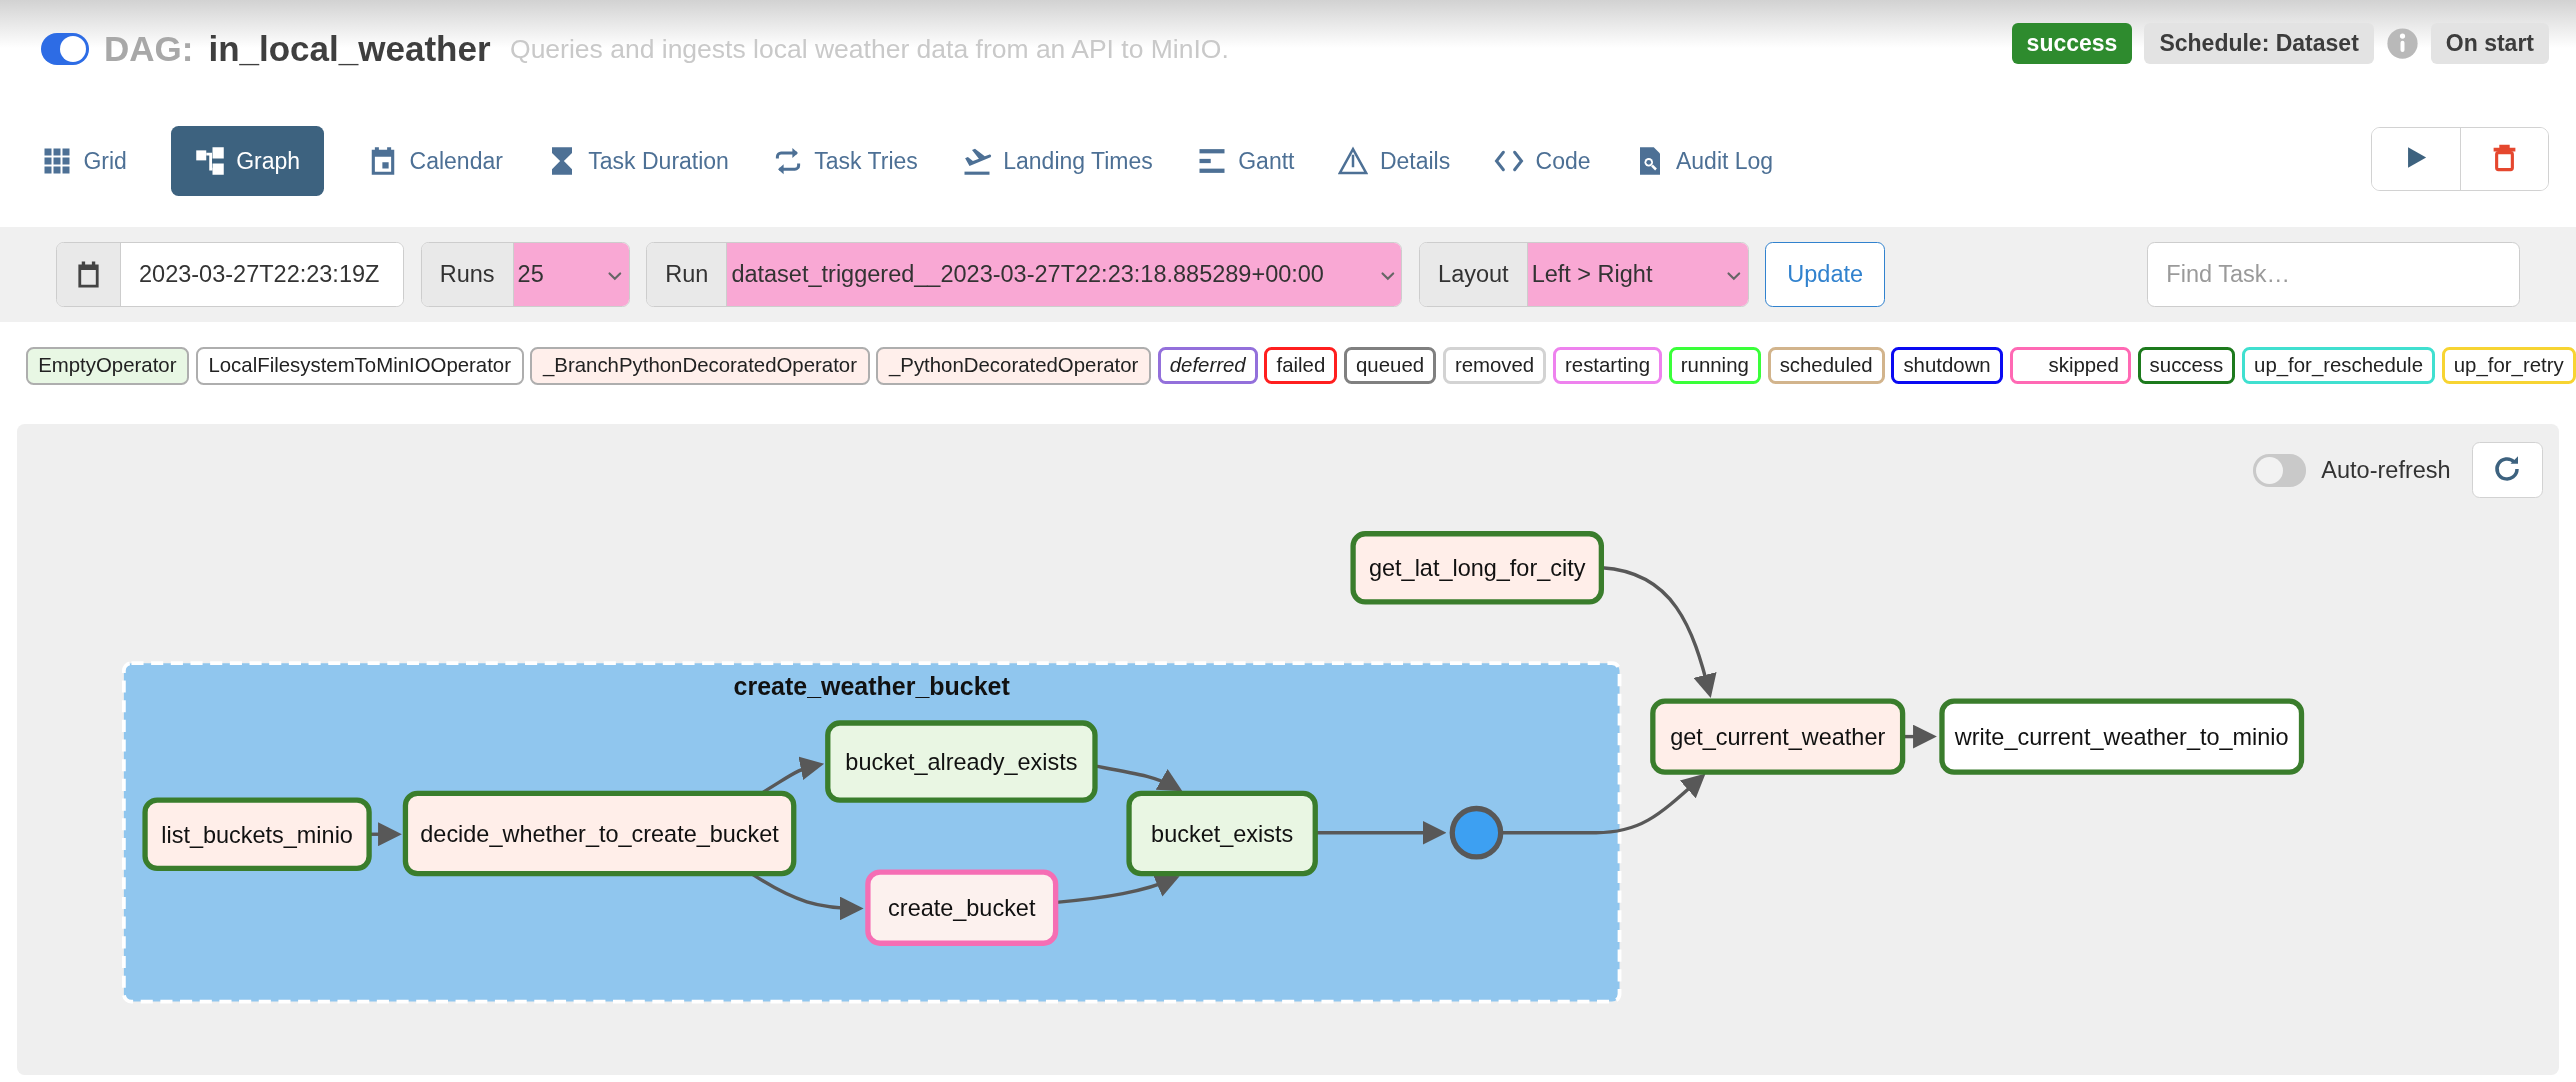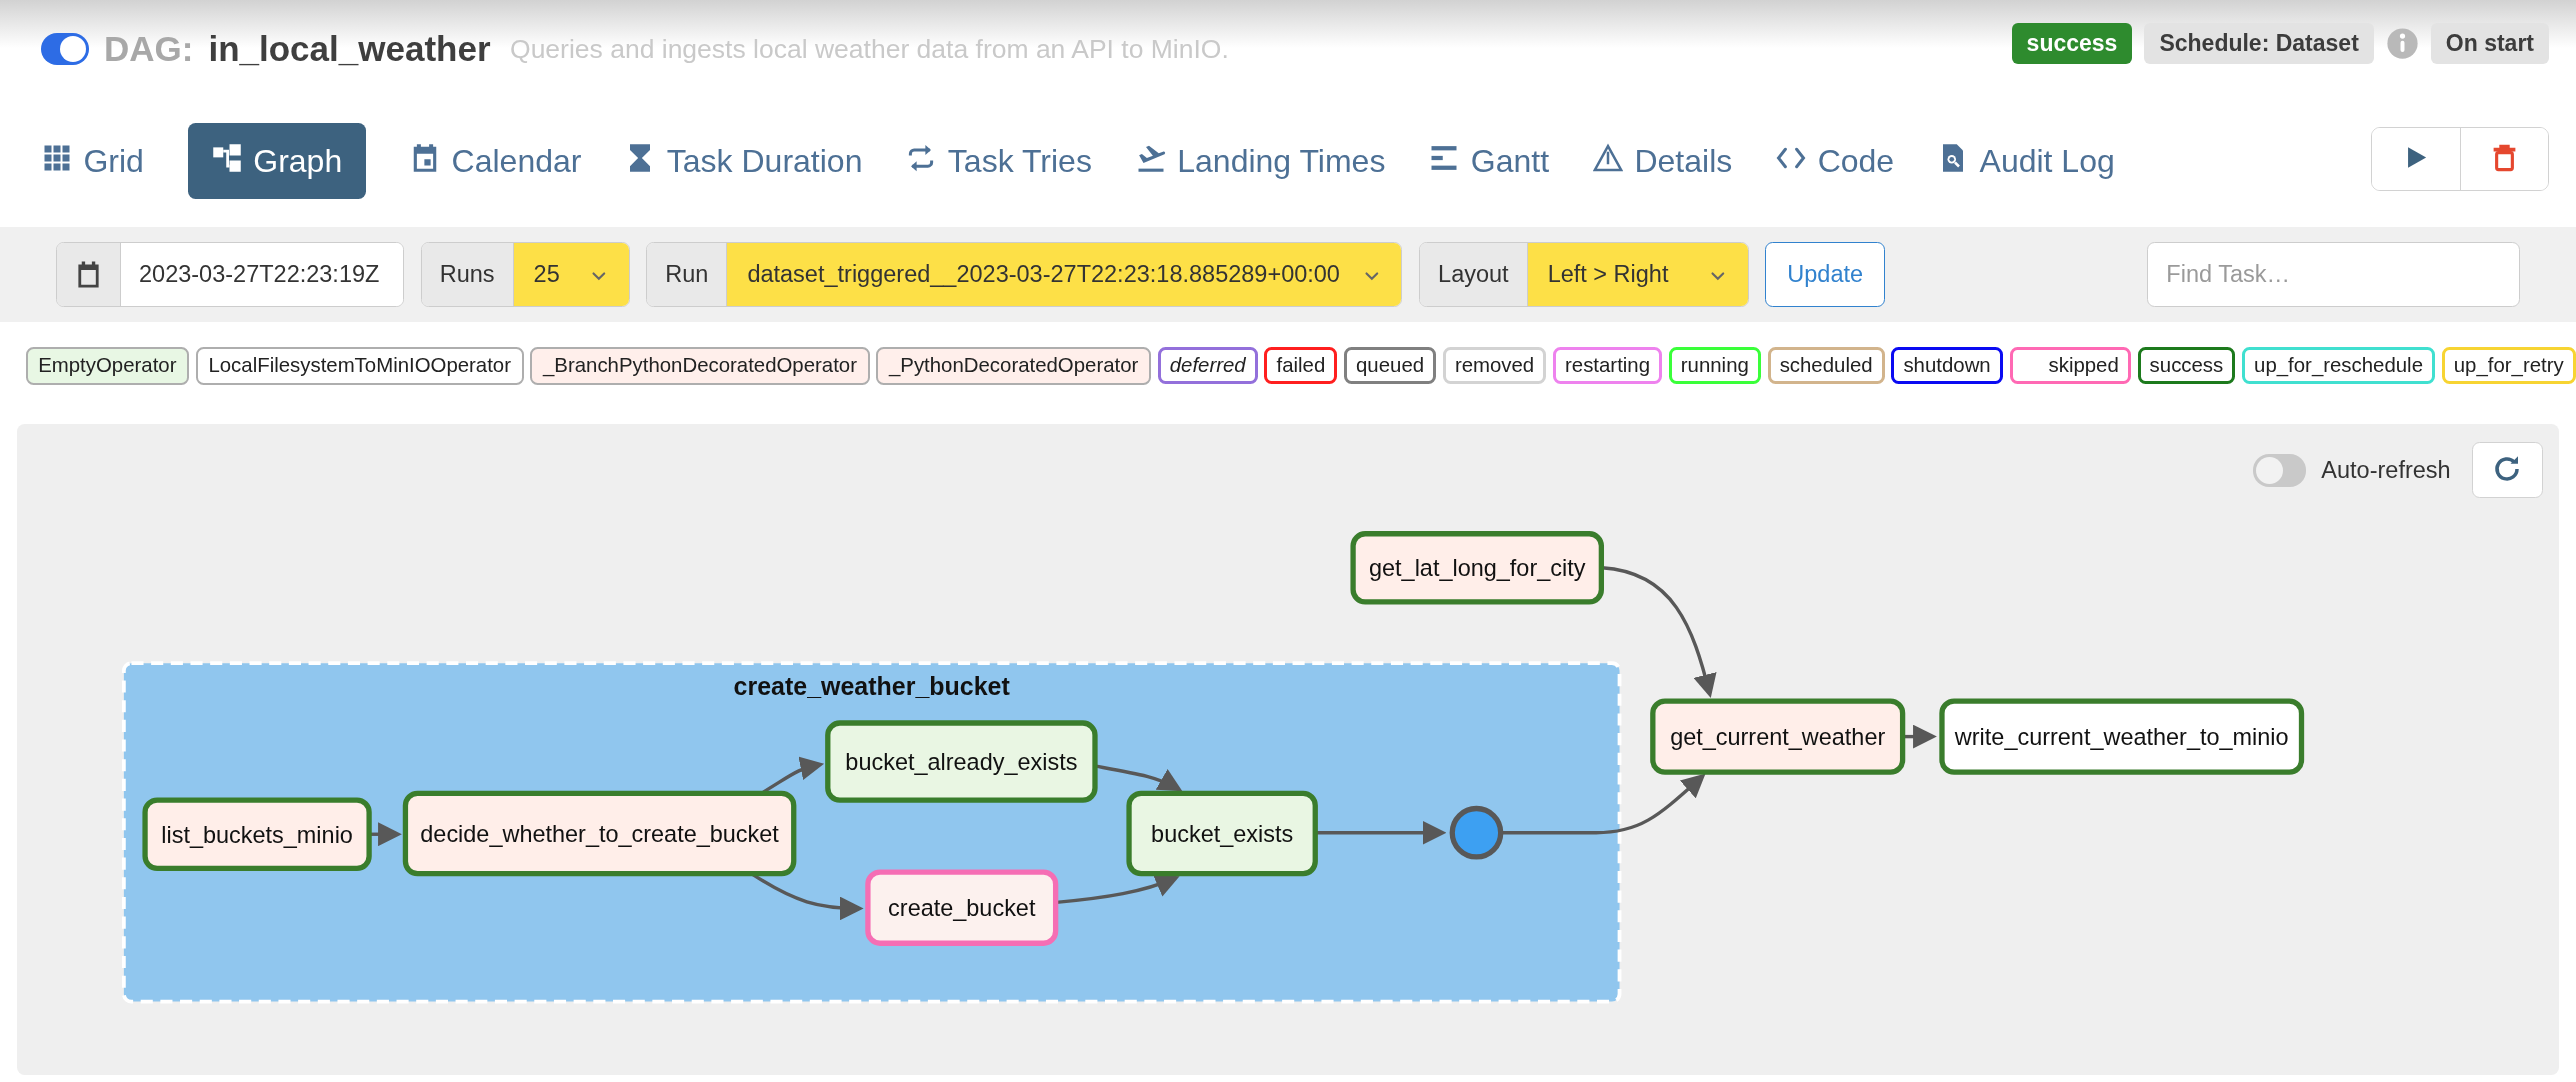--- a/index.html
+++ b/index.html
@@ -20,38 +20,38 @@
   .dag-desc { font-size:26.5px; color:#c9c9c9; margin-left:4.5px; }
 
   .header-badges { position:absolute; top:23px; right:27px; display:flex; align-items:center; gap:12px; }
   .badge { font-size:23px; font-weight:bold; padding:6.8px 15px; border-radius:6px; }
   .badge.green { background:#2e8b2e; color:#fff; }
   .badge.gray { background:#e3e3e3; color:#3c3c3c; }
   .info-icon { width:33px; height:33px; }
 
   
   .tab-row { position:absolute; top:120px; left:0; width:100%; height:82px; display:flex; align-items:center; padding-left:42px; gap:44px; }
-  .tab { display:flex; gap:11.4px; color:#4d7095; font-size:32px; cursor:pointer; }
+  .tab { display:flex; align-items:center; gap:11.4px; color:#4d7095; font-size:23px; cursor:pointer; }
   .tab .tab-icon { width:30px; height:30px; display:inline-flex; }
   .tab .tab-icon svg { width:100%; height:100%; }
   .tab.active { background:#3d627f; color:#fff; padding:19.7px 24px; border-radius:7.6px; }
   .top-actions { position:absolute; top:127px; right:27px; display:flex; border:1.5px solid #d2d2d2; border-radius:9px; overflow:hidden; background:#fff; }
   .action-btn { width:88px; height:62px; display:flex; align-items:center; justify-content:center; background:#fff; }
   .action-btn + .action-btn { border-left:1.5px solid #d2d2d2; }
   .action-btn svg { width:29px; height:29px; }
   .play-color { color:#3d627f; }
   .trash-color { color:#e5472e; }
 
   
   .filter-bar { position:absolute; top:227px; left:0; width:100%; height:95px; background:#f0f0f0; display:flex; align-items:center; padding:0 36px 0 56px; gap:16.7px; }
   .input-group { display:flex; height:65px; border-radius:7.6px; overflow:hidden; border:1.5px solid #cdcdcd; background:#fff; }
   .addon { display:flex; align-items:center; padding:0 18px; background:#e9e9e9; border-right:1.5px solid #cdcdcd; font-size:23.5px; color:#333; }
   .addon svg { width:27px; height:27px; color:#444; }
   .text-input { border:none; outline:none; font-size:23.5px; color:#333; padding:0 18px; font-family:"Liberation Sans", sans-serif; background:#fff; }
-  .select { display:flex; align-items:center; justify-content:space-between; gap:15px; font-size:23.5px; color:#333; padding:0 20px; background:#fde047; }
+  .select { display:flex; align-items:center; justify-content:space-between; gap:15px; font-size:23.5px; color:#333; padding:0 4px; background:#f9a8d4; }
   .select .chev { width:19.7px; height:19.7px; color:#666; flex:0 0 auto; }
   .update-btn { height:65px; padding:0 21px; font-size:23.5px; color:#3182ce; background:#fff; border:1.5px solid #3182ce; border-radius:7.6px; display:flex; align-items:center; }
   .find-task { margin-left:auto; margin-right:19.7px; width:373px; height:65px; border:1.5px solid #cdcdcd; border-radius:7.6px; font-size:23.5px; }
   .find-task::placeholder { color:#9a9a9a; }
 
   
   .legend-row { position:absolute; top:347px; left:12px; width:100%; height:67px; display:flex; align-items:flex-start; padding:0 13.6px; gap:6.8px; }
   .op-badge { font-size:20.4px; color:#222; border:2.3px solid #aeaeae; border-radius:7.6px; padding:5.3px 10.6px; white-space:nowrap; }
   .st-badge { font-size:20.4px; color:#222; background:#fff; border-radius:7.6px; padding:3.8px 9px; border:3px solid #999; white-space:nowrap; }
 

